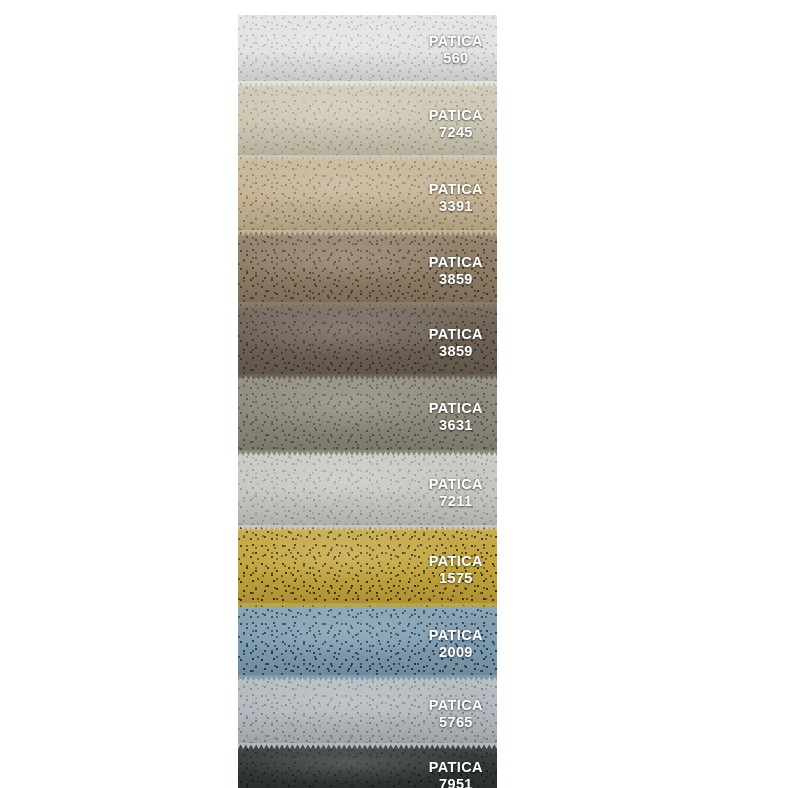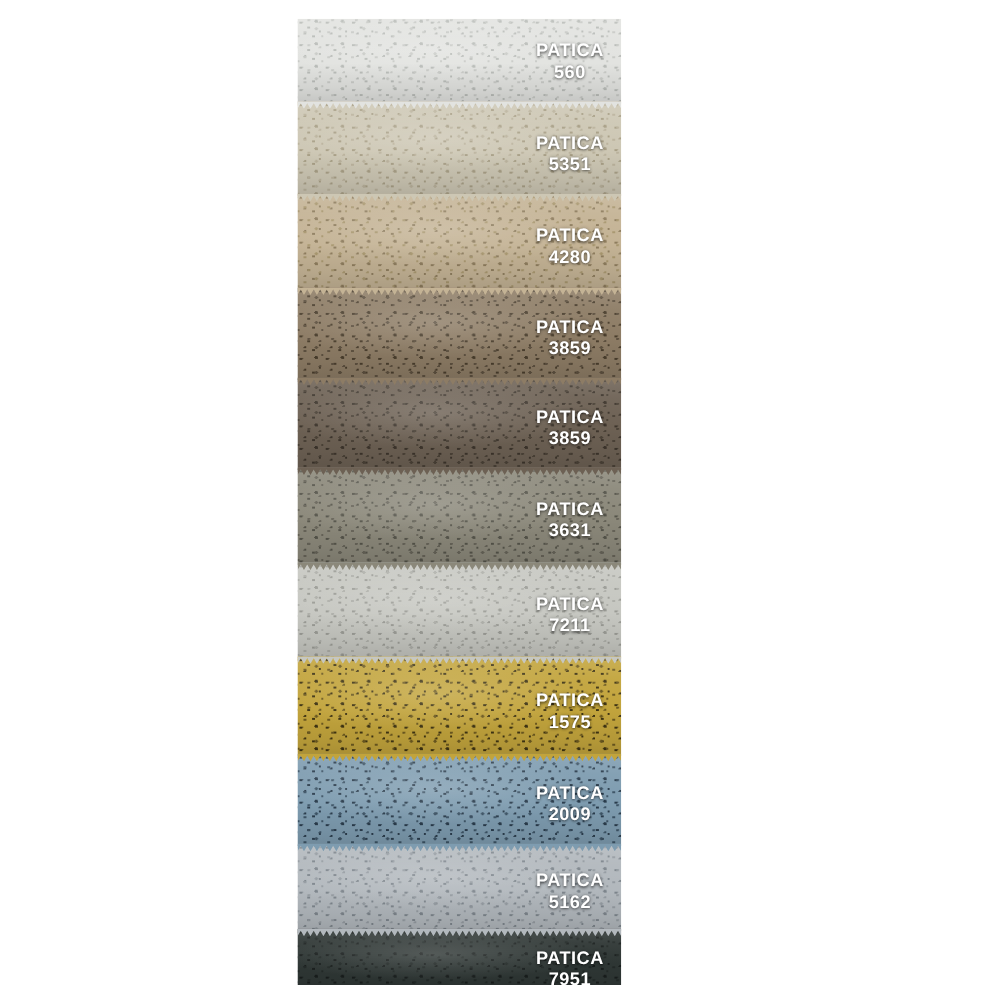--- a/index.html
+++ b/index.html
@@ -116,33 +116,33 @@
     </div>
     <div class="swatch" style="top: 66px; height: 76px; width: 259px; z-index: 2; --dot: #a89f86; --dot2: #bab29c;">
       <div class="sw-base" style="background: rgb(205, 199, 180);"></div>
       <div class="sw-tex t1"></div>
       <div class="sw-tex t2"></div>
       <div class="sw-sheen"></div>
       <div class="sw-shade"></div>
       <div class="zig" style="--above: #e2e3e0;"></div>
       <div class="sw-label" style="top: 26px; color: rgb(255, 255, 255);">
         <span class="brand">PATICA</span>
-        <span class="code">5351</span>
+        <span class="code">7245</span>
       </div>
     </div>
     <div class="swatch" style="top: 140px; height: 77px; width: 259px; z-index: 3; --dot: #8e7d5e; --dot2: #a8976f;">
       <div class="sw-base" style="background: rgb(196, 179, 149);"></div>
       <div class="sw-tex t1"></div>
       <div class="sw-tex t2"></div>
       <div class="sw-sheen"></div>
       <div class="sw-shade"></div>
       <div class="zig" style="--above: #cdc7b4;"></div>
       <div class="sw-label" style="top: 26px; color: rgb(255, 255, 255);">
         <span class="brand">PATICA</span>
-        <span class="code">4280</span>
+        <span class="code">3391</span>
       </div>
     </div>
     <div class="swatch" style="top: 215px; height: 74px; width: 259px; z-index: 4; --dot: #4a3e2d; --dot2: #5e5140;">
       <div class="sw-base" style="background: rgb(141, 124, 101);"></div>
       <div class="sw-tex t1"></div>
       <div class="sw-tex t2"></div>
       <div class="sw-sheen"></div>
       <div class="sw-shade"></div>
       <div class="zig" style="--above: #c4b395;"></div>
       <div class="sw-label" style="top: 24px; color: rgb(255, 255, 255);">
@@ -212,21 +212,21 @@
     </div>
     <div class="swatch" style="top: 660px; height: 70px; width: 259px; z-index: 10; --dot: #7d858c; --dot2: #949ba1;">
       <div class="sw-base" style="background: rgb(178, 184, 189);"></div>
       <div class="sw-tex t1"></div>
       <div class="sw-tex t2"></div>
       <div class="sw-sheen"></div>
       <div class="sw-shade"></div>
       <div class="zig" style="--above: #7e9cb0;"></div>
       <div class="sw-label" style="top: 22px; color: rgb(255, 255, 255);">
         <span class="brand">PATICA</span>
-        <span class="code">5162</span>
+        <span class="code">5765</span>
       </div>
     </div>
     <div class="swatch" style="top: 728px; height: 54px; width: 259px; z-index: 11; --dot: #181d1c; --dot2: #222927;">
       <div class="sw-base" style="background: rgb(46, 54, 52);"></div>
       <div class="sw-tex t1"></div>
       <div class="sw-tex t2"></div>
       <div class="sw-sheen"></div>
       <div class="sw-shade"></div>
       <div class="zig" style="--above: #b2b8bd;"></div>
       <div class="sw-label" style="top: 16px; color: rgb(255, 255, 255);">

